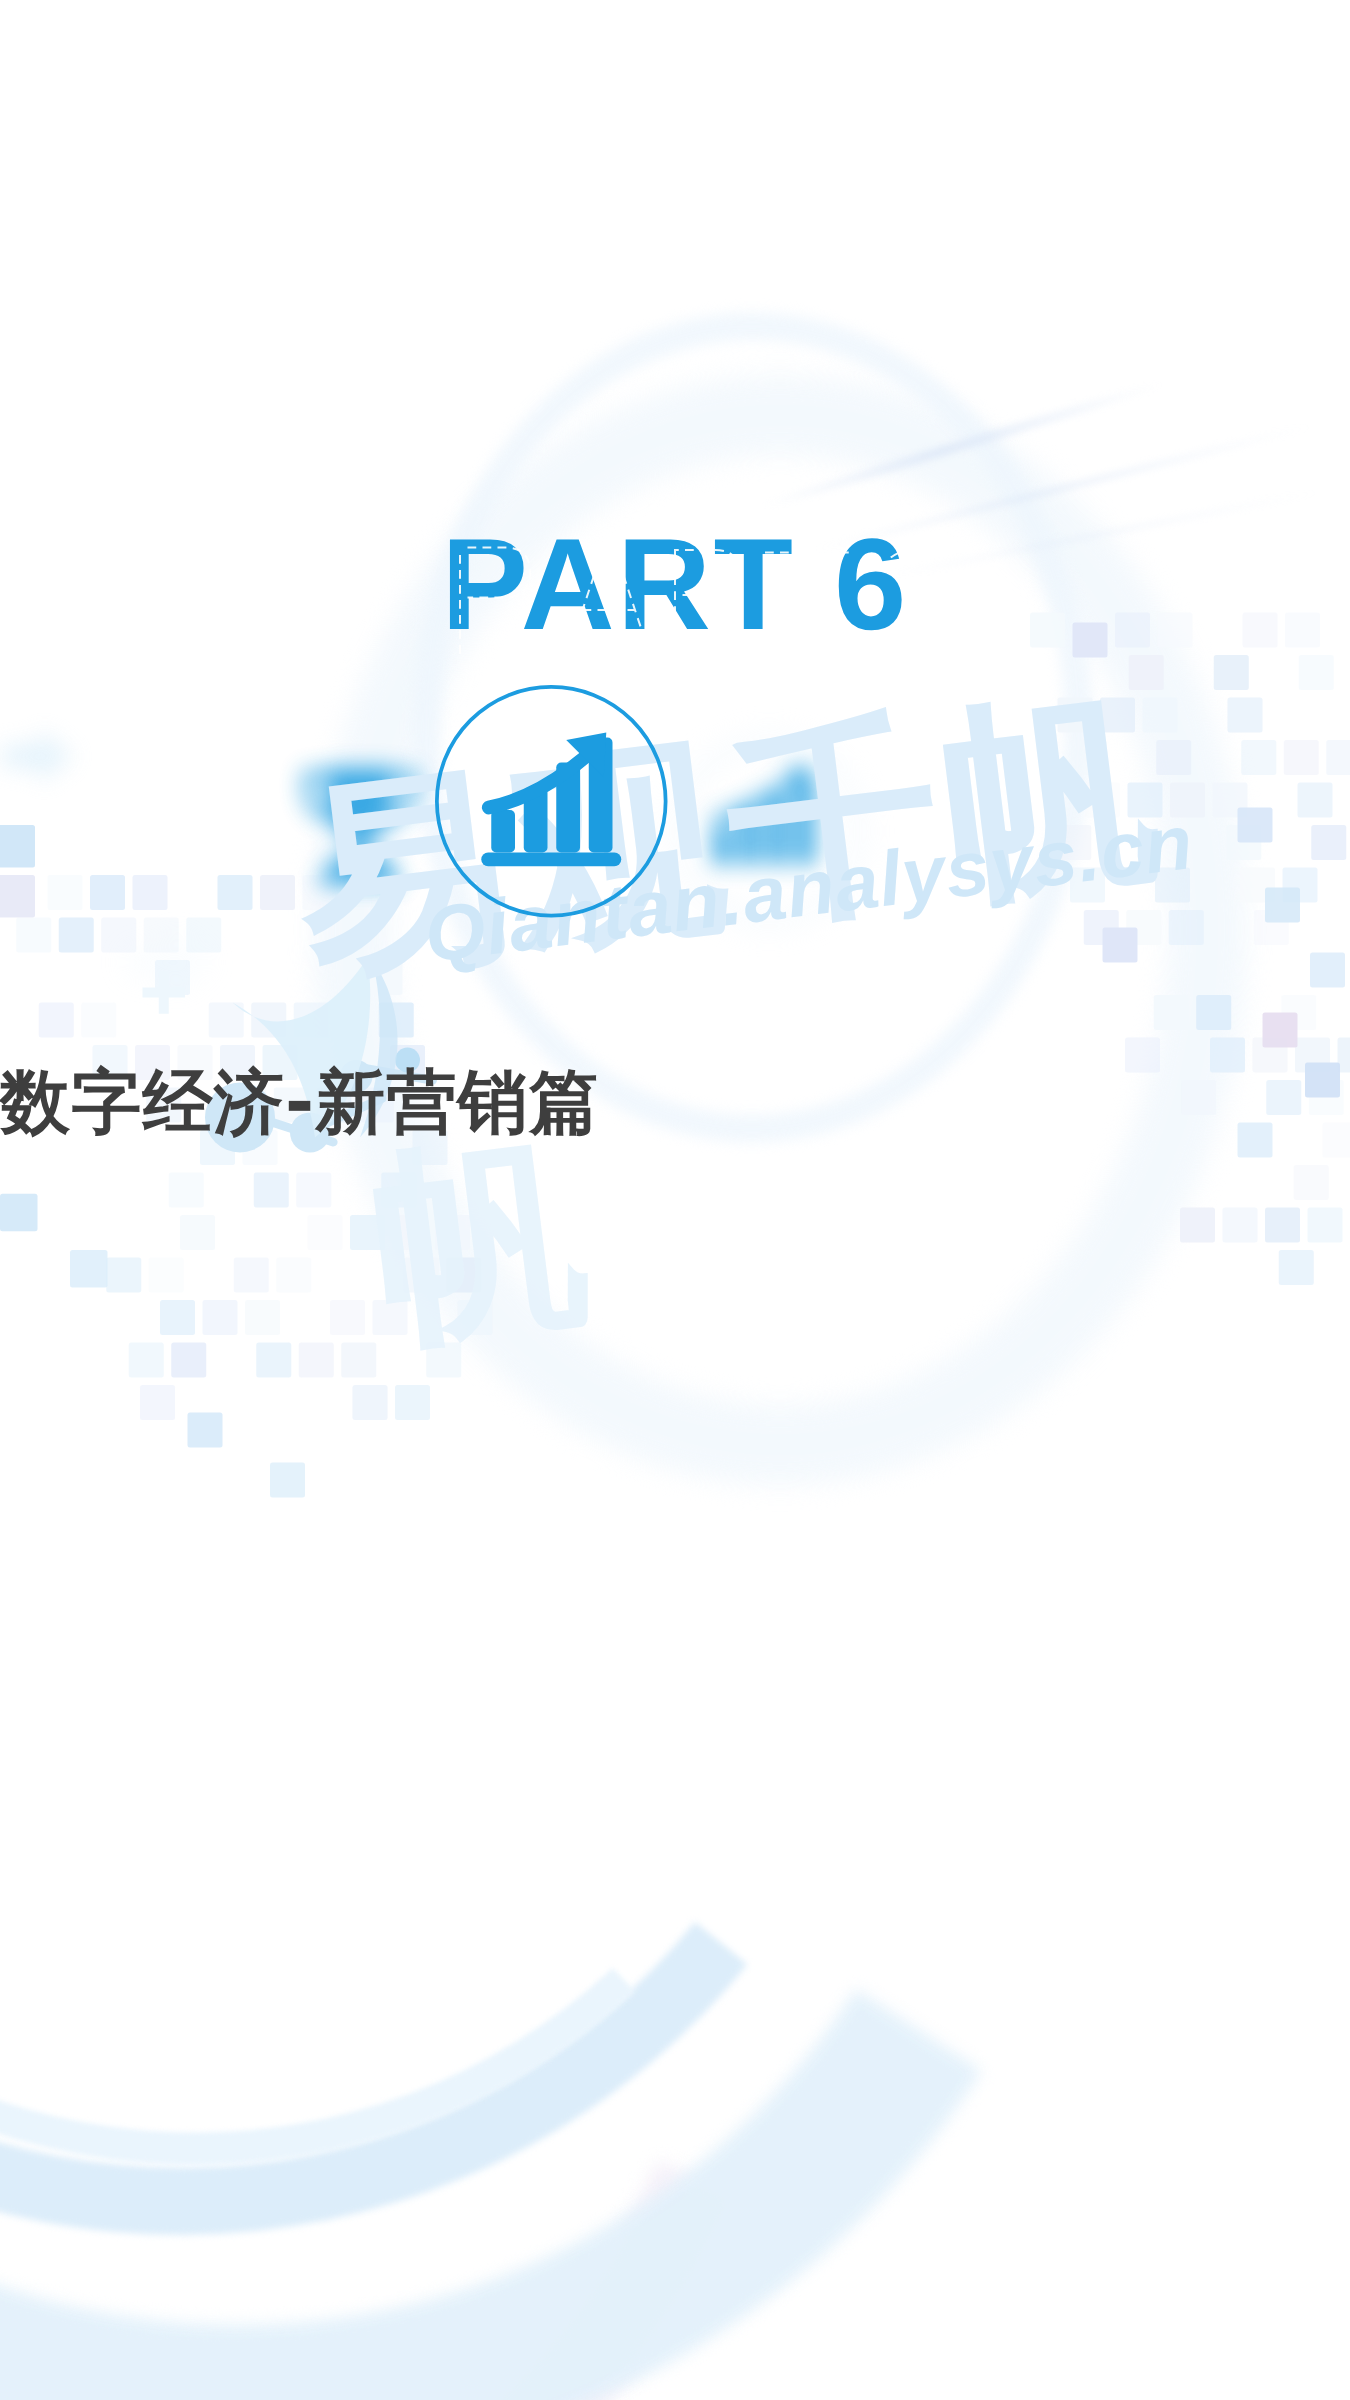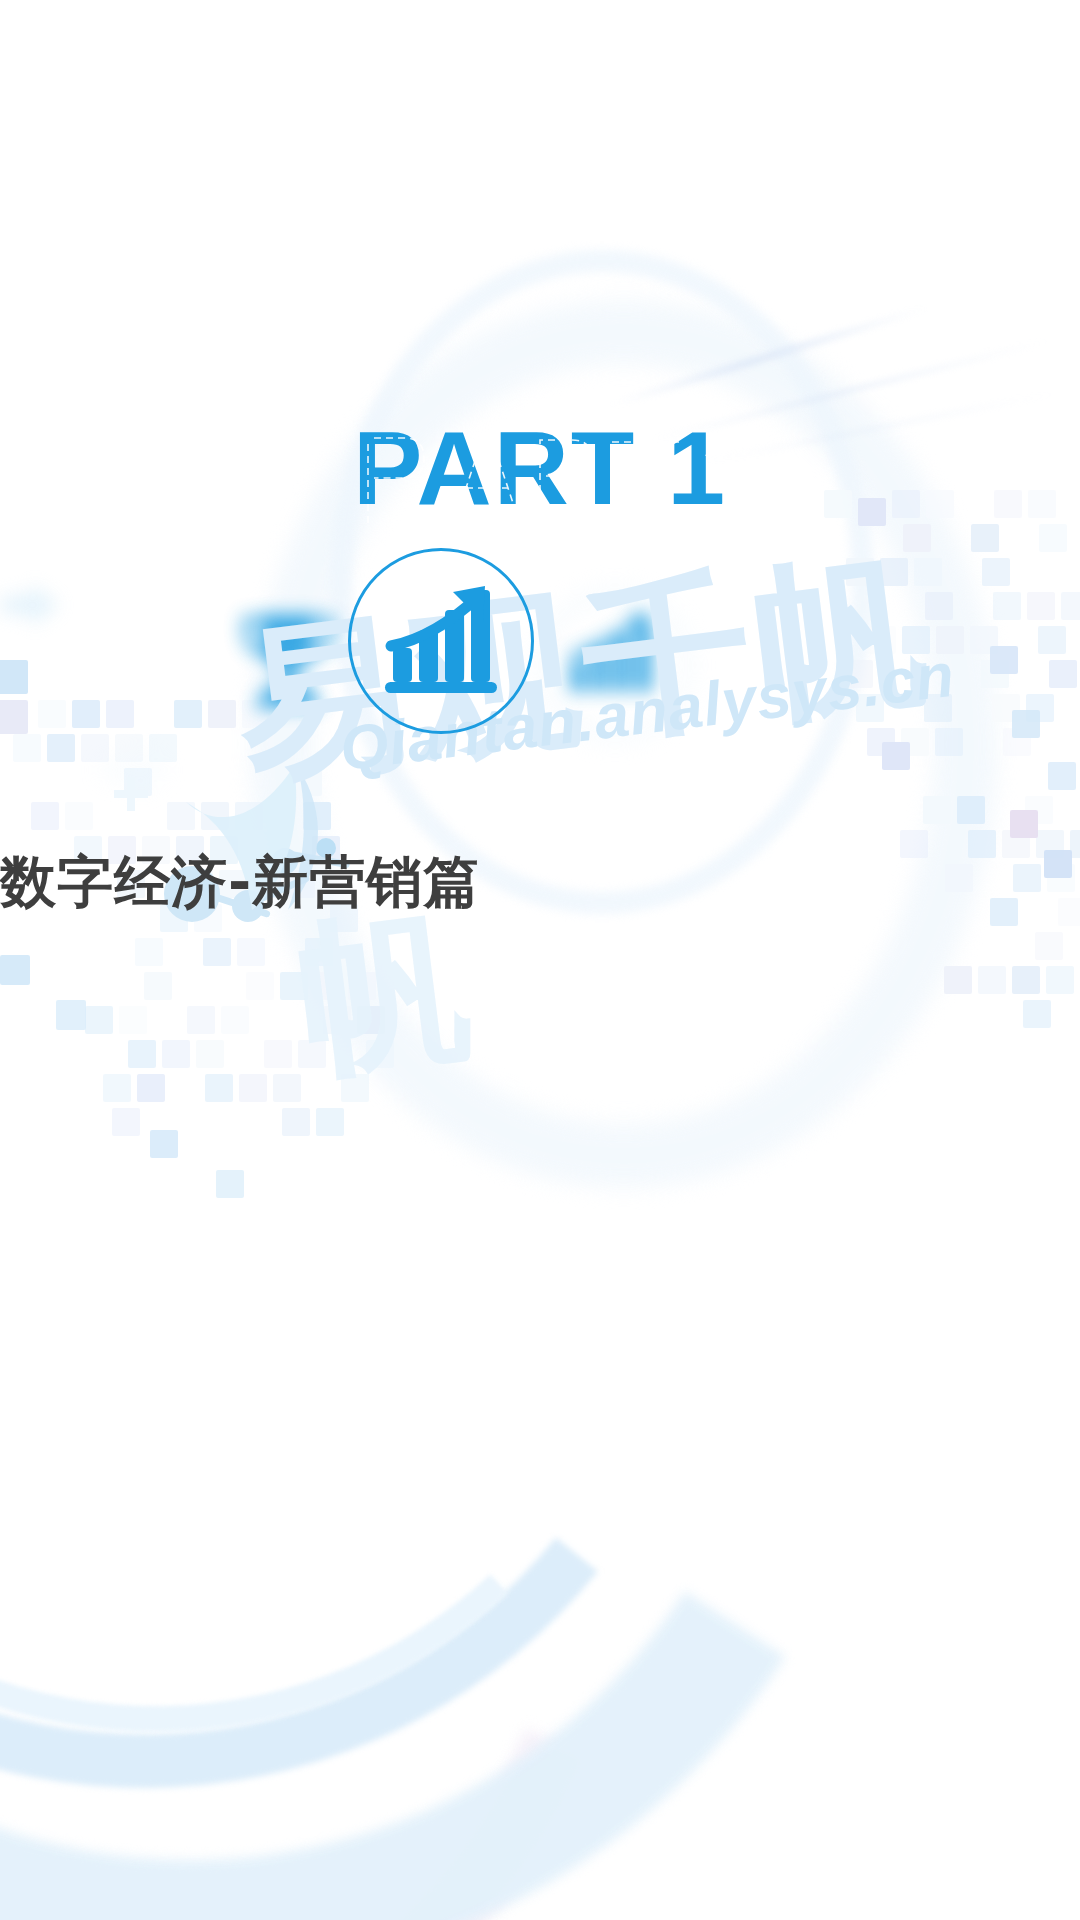--- a/index.html
+++ b/index.html
@@ -436,21 +436,21 @@
   </div>
 
   <div>
     <div class="wm wm-cn">易观千帆</div>
     <div class="wm wm-en">Qiantan.analysys.cn</div>
     <div class="wm wm-cn2">帆</div>
   </div>
 
   <div class="content">
 
-    <div class="part-label">PART 1</div>
+    <div class="part-label">PART 6</div>
 
     <svg class="part-inner-svg" viewBox="0 0 1080 130" preserveAspectRatio="xMidYMid meet">
       <g fill="none" stroke="#ffffff" stroke-width="1.6" stroke-dasharray="7 5" opacity=".9">
         <path d="M368 28 L368 112"></path>
         <path d="M374 22 L404 22 Q424 22 424 42 Q424 62 404 62 L374 62"></path>
         <path d="M454 108 L482 24 L492 24 L520 108"></path>
         <path d="M466 72 L508 72"></path>
         <path d="M540 112 L540 24 L572 24 Q592 24 592 44 Q592 62 574 64 L596 110"></path>
         <path d="M546 60 L572 60"></path>
         <path d="M612 26 L684 26"></path>

